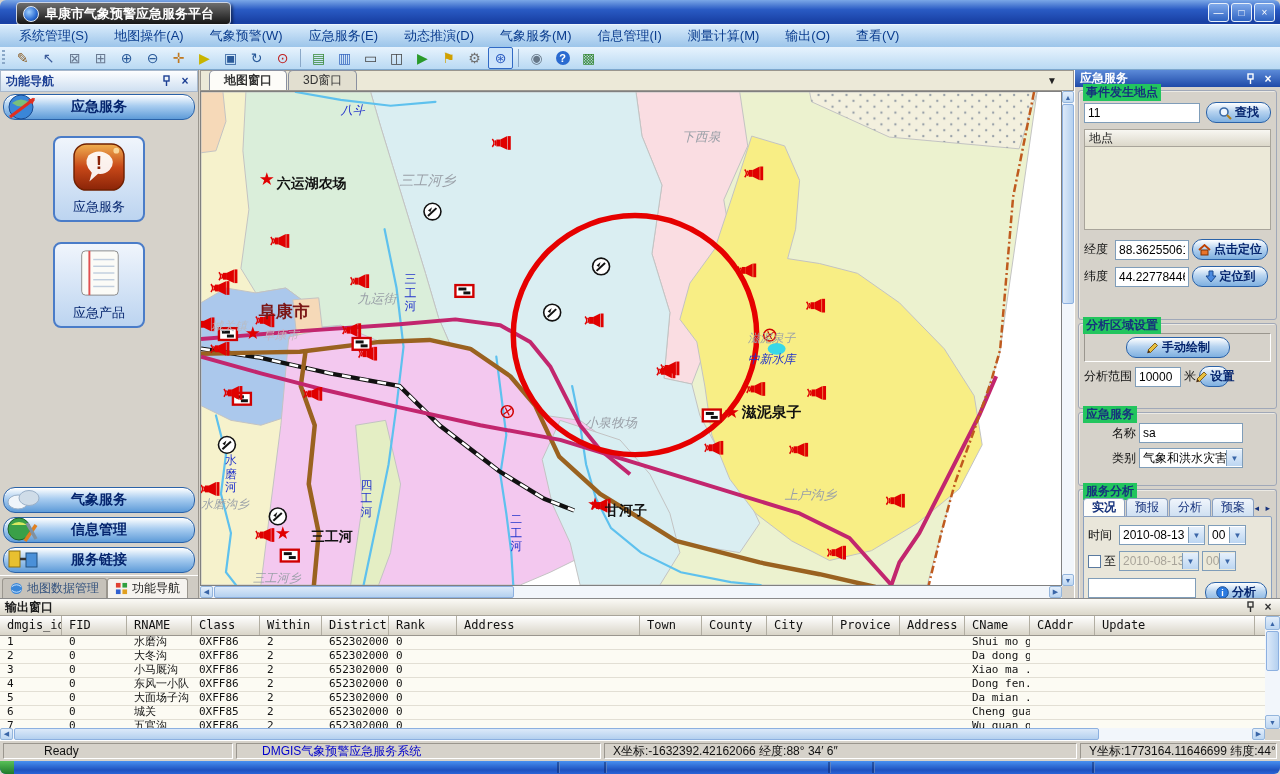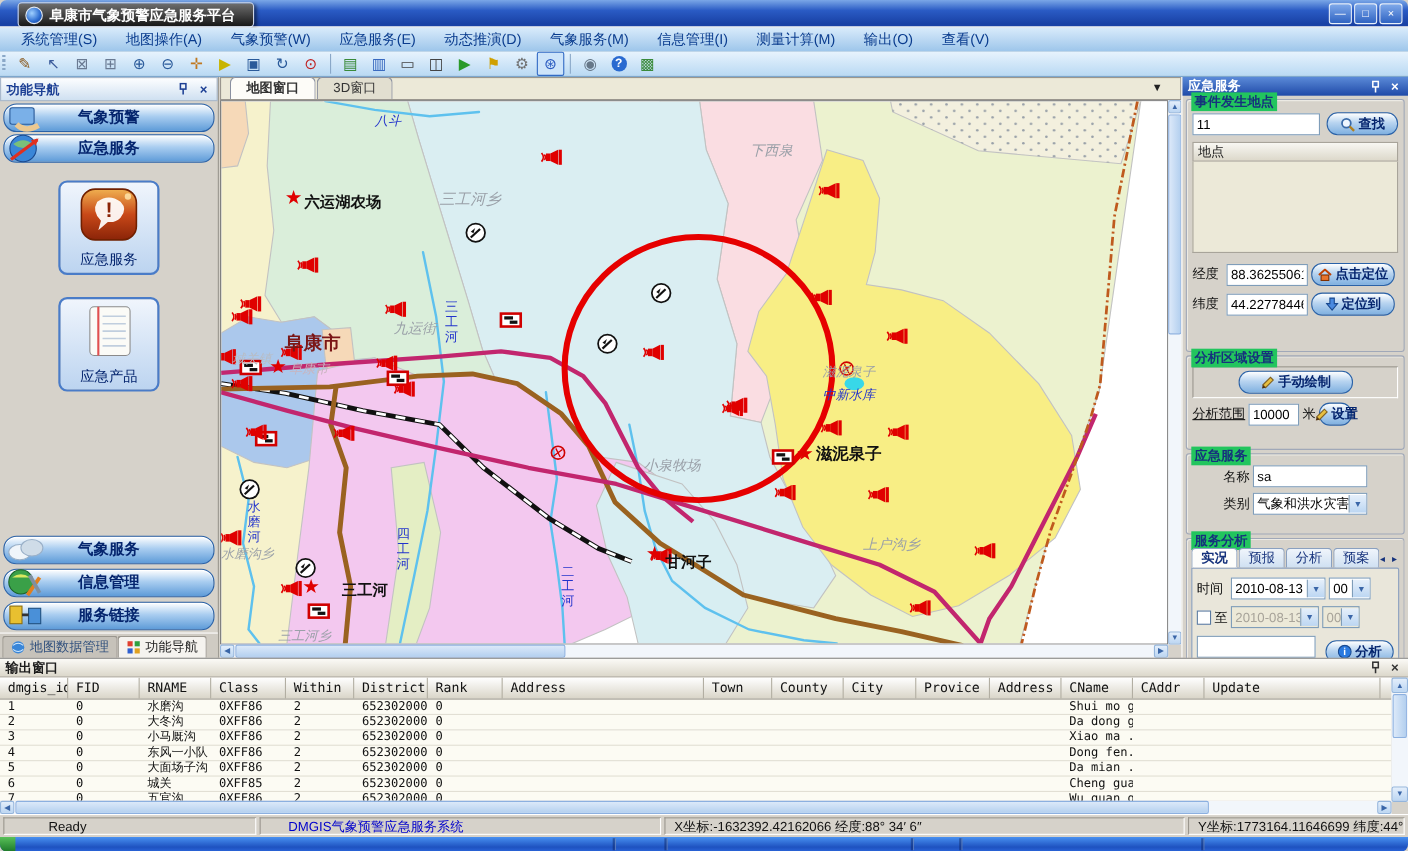--- a/index.html
+++ b/index.html
@@ -209,27 +209,20 @@
             <svg width="9" height="12" viewBox="0 0 9 12">
               <rect x="2" y="1" width="5" height="5" fill="none" stroke="currentColor" stroke-width="1.4"></rect>
               <line x1="4.5" y1="6" x2="4.5" y2="11" stroke="currentColor" stroke-width="1.4"></line>
             </svg>
           </span>
         <span class="mini-icon">×</span>
       </div>
       <div id="lp-top-groups">
           <div class="pill">
             <span class="pill-icon"><svg viewBox="0 0 36 32">
-                <rect x="4" y="7" width="22" height="15" rx="2" fill="#7ab0e8" stroke="#2a5a98"></rect>
-                <path d="M10,22 q8,8 20,1" stroke="#ecc890" stroke-width="5" fill="none"></path>
-              </svg></span>
-            <span>气象预警</span>
-          </div>
-          <div class="pill">
-            <span class="pill-icon"><svg viewBox="0 0 36 32">
                 <circle cx="16" cy="16" r="12" fill="#3a86d8" stroke="#1a4a90"></circle>
                 <path d="M7,12 q9,-7 18,0 q-9,7 -18,0" fill="#7ac07a"></path>
                 <path d="M5,26 L29,8" stroke="#e03020" stroke-width="3"></path>
                 <path d="M30,7 l-7,1.5 4.5,5 z" fill="#e03020"></path>
               </svg></span>
             <span>应急服务</span>
           </div>
         </div>
       <div class="lp-content" id="lp-big-buttons">
           <div class="big-btn">
@@ -718,21 +711,21 @@
               <span style="display:flex;">
                   <svg width="14" height="13" viewBox="0 0 14 13">
                     <path d="M3,9 L10,2 L12.5,4.5 L5.5,11.5 Z" fill="#e8c040" stroke="#806020"></path>
                     <path d="M3,9 L2.2,12.2 L5.5,11.5 Z" fill="#503010"></path>
                   </svg>
                 </span>
               <span>手动绘制</span>
             </div>
           </div>
           <div class="row" style="margin-top:4px;">
-            <span style="color:#111;text-decoration:underline;">分析范围</span>
+            <span style="color:#111;">分析范围</span>
             <input class="xp-input" style="width: 38px;" value="10000">
             <span style="color:#111;">米</span>
             <div class="btn" style="width:30px;">
               <span style="display:flex;">
                   <svg width="14" height="13" viewBox="0 0 14 13">
                     <path d="M3,9 L10,2 L12.5,4.5 L5.5,11.5 Z" fill="#e8c040" stroke="#806020"></path>
                     <path d="M3,9 L2.2,12.2 L5.5,11.5 Z" fill="#503010"></path>
                   </svg>
                 </span>
               <span>设置</span>

